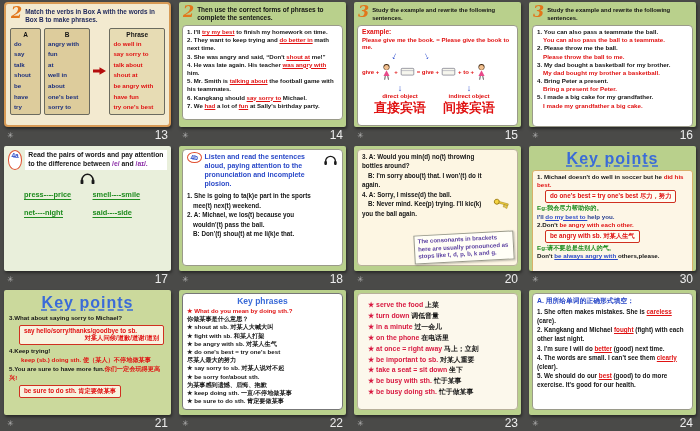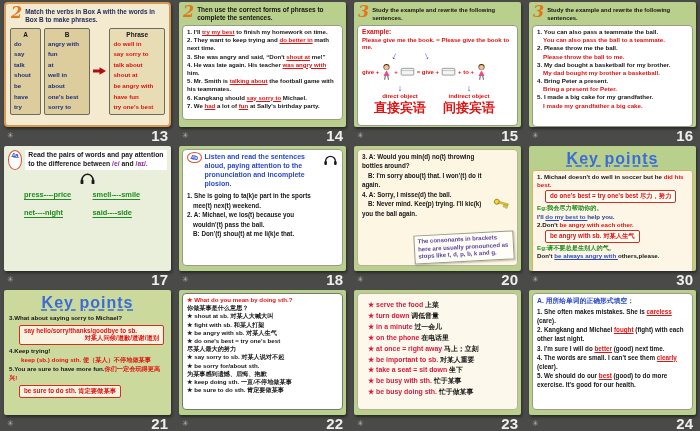--- a/index.html
+++ b/index.html
@@ -4,21 +4,21 @@
 <style>
   html,body{margin:0;padding:0;background:#4a4a48;width:700px;height:431px;overflow:hidden;
     font-family:"Liberation Sans",sans-serif;}
   .grid{display:grid;grid-template-columns:repeat(4,175px);grid-template-rows:144px 144px 143px;
     width:700px;height:431px;}
   .cell{box-sizing:border-box;padding:2px 4px 0 4px;display:flex;flex-direction:column;}
   .slide{height:125px;border-radius:2px;overflow:hidden;position:relative;font-weight:bold;
     box-shadow:1px 2px 3px rgba(0,0,0,.45);box-sizing:border-box;}
   .foot{height:16px;display:flex;justify-content:space-between;align-items:center;padding:0 3px;}
   .fstar{color:#b4b4b4;font-size:8px;font-weight:normal;}
-  .fnum{color:#efefef;font-size:15px;font-weight:bold;}
+  .fnum{color:#efefef;font-size:12px;font-weight:normal;}
 
   
   .sg{background:#b9d08c;padding:3px;}
   .hdr{display:flex;align-items:flex-start;}
   .bignum{color:#e2761b;font-family:"DejaVu Serif",serif;font-style:italic;font-weight:bold;
     font-size:16px;line-height:14px;margin:0 3px 0 1px;}
   .wbox{background:#ffffff;border:1px solid #9a9a8a;border-radius:4px;padding:2px 4px;box-sizing:border-box;}
   .tl{line-height:1.32;}
   .s-k{color:#141414;}
   .s-r{color:#e01212;}
@@ -423,20 +423,21 @@
     </div>
     <div class="foot">
       <span class="fstar">✳</span>
       <span class="fnum">21</span>
     </div>
   </div>
 
   <div class="cell">
     <div class="slide sg">
       <div class="wbox b22">
+        <div class="kp22">Key phrases</div>
         <div class="lines">
             <div class="tl"><span class="s-r">★ What do you mean by doing sth.?</span></div>
             <div class="tl"><span class="s-k">你做某事是什么意思？</span></div>
             <div class="tl"><span class="s-k">★ shout at sb.   对某人大喊大叫</span></div>
             <div class="tl"><span class="s-k">★ fight with sb.   和某人打架</span></div>
             <div class="tl"><span class="s-k">★ be angry with sb.   对某人生气</span></div>
             <div class="tl"><span class="s-k">★ do one's best = try one's best</span></div>
             <div class="tl"><span class="s-k">尽某人最大的努力</span></div>
             <div class="tl"><span class="s-k">★ say sorry to sb.   对某人说对不起</span></div>
             <div class="tl"><span class="s-k">★ be sorry for/about sth.</span></div>

